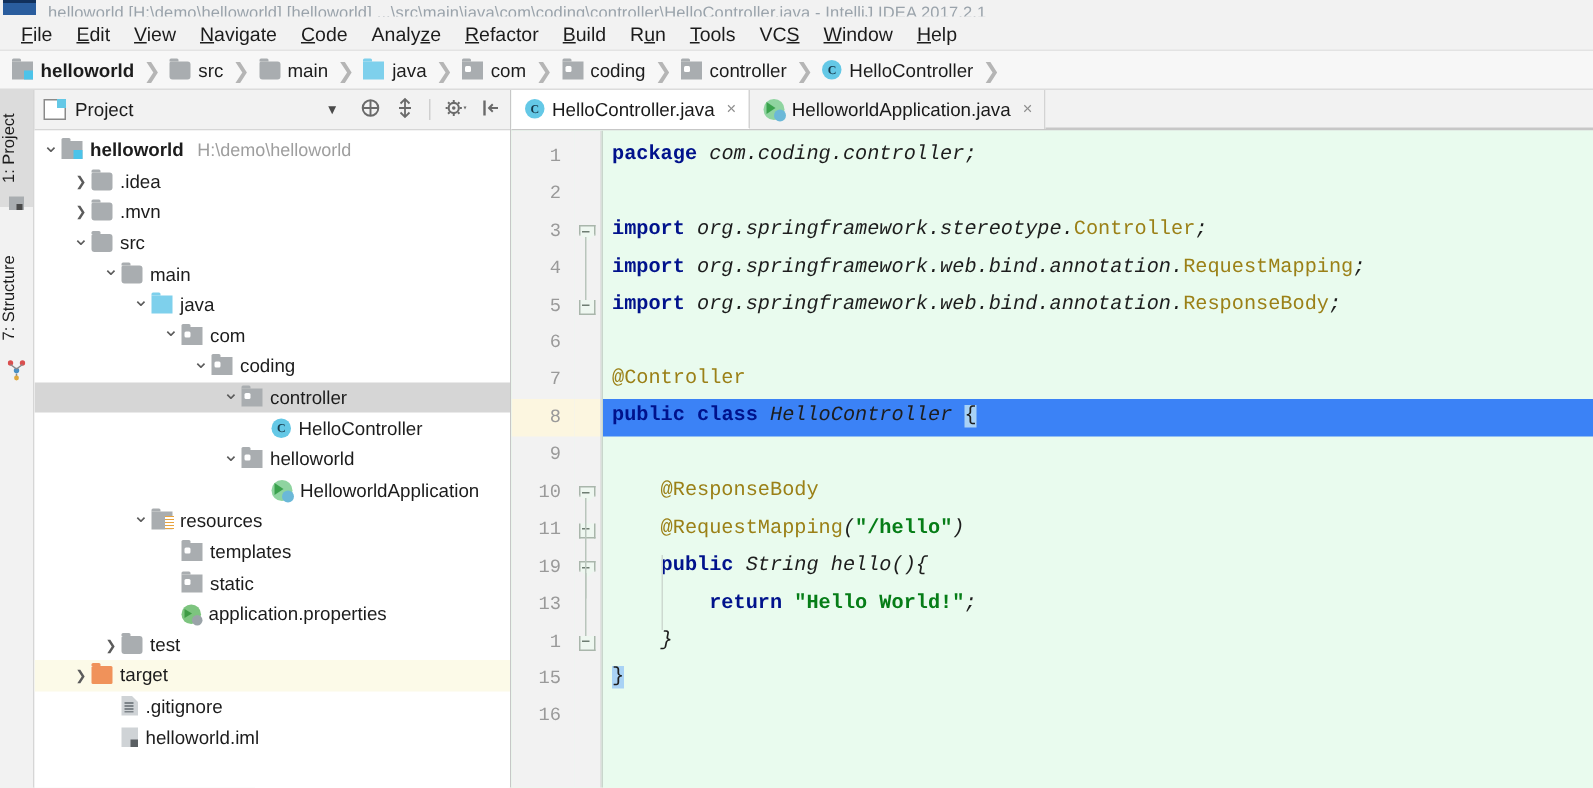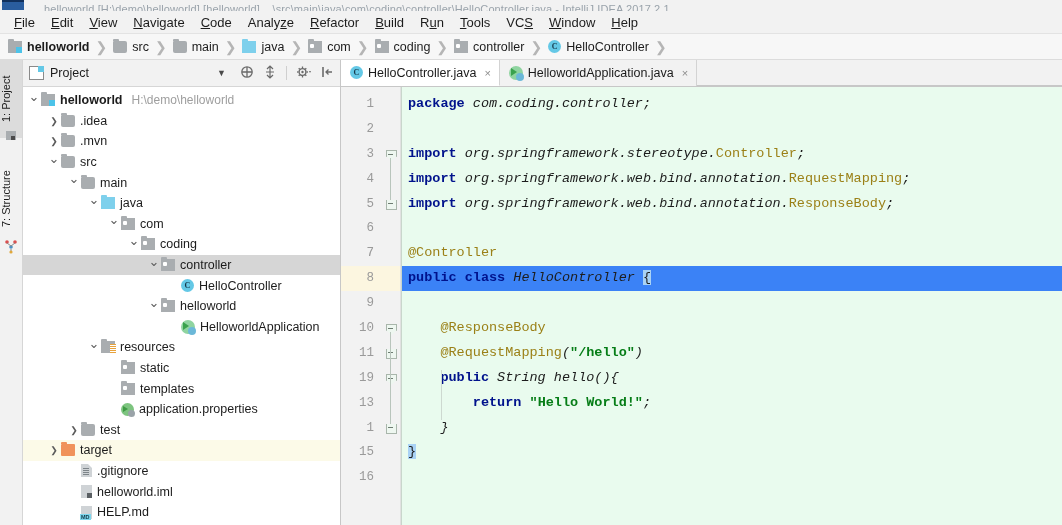--- a/index.html
+++ b/index.html
@@ -11,21 +11,21 @@
   }
   .app{position:relative;width:1062px;height:525px;background:#f2f2f2;}
 
   
   .titlebar{
     height:11px;background:#f2f2f2;display:flex;align-items:flex-end;
     overflow:hidden;position:relative;
   }
   .title-sq{width:22px;height:8px;background:#2a5d9e;margin-left:2px;margin-bottom:1px;
             border-top:2px solid #11305c;}
-  .title-text{font-size:11px;color:#9aa3ab;white-space:nowrap;margin-left:20px;
+  .title-text{font-size:11px;color:#9aa3ab;white-space:nowrap;margin-left:8px;
               position:relative;top:4px;letter-spacing:.1px;}
 
   
   .menubar{height:22px;background:#f2f2f2;display:flex;align-items:center;padding-left:6px;
            border-bottom:1px solid #e3e3e3;}
   .menu-item{font-size:13px;color:#1c1c1c;padding:2px 8px;cursor:default;white-space:nowrap;}
   .menu-item .mn{text-decoration:underline;}
 
   
   .breadcrumbs{height:25px;background:#f7f7f7;display:flex;align-items:center;
@@ -358,27 +358,27 @@
           <div class="trow">
             <span style="display: inline-block; width: 60px; flex: 0 0 auto;"></span>
             <span class="arrow" style="font-size: 13px; position: relative; top: -4px;">⌄</span>
             <span class="ci ic-res"></span>
             <span class="tlabel">resources</span>
           </div>
           <div class="trow">
             <span style="display: inline-block; width: 80px; flex: 0 0 auto;"></span>
             <span class="arrow none"></span>
             <span class="ci ic-pkg"></span>
+            <span class="tlabel">templates</span>
+          </div>
+          <div class="trow">
+            <span style="display: inline-block; width: 80px; flex: 0 0 auto;"></span>
+            <span class="arrow none"></span>
+            <span class="ci ic-pkg"></span>
             <span class="tlabel">static</span>
-          </div>
-          <div class="trow">
-            <span style="display: inline-block; width: 80px; flex: 0 0 auto;"></span>
-            <span class="arrow none"></span>
-            <span class="ci ic-pkg"></span>
-            <span class="tlabel">templates</span>
           </div>
           <div class="trow">
             <span style="display: inline-block; width: 80px; flex: 0 0 auto;"></span>
             <span class="arrow none"></span>
             <span class="ic-props" style="margin-right: 5px;"></span>
             <span class="tlabel">application.properties</span>
           </div>
           <div class="trow">
             <span style="display: inline-block; width: 40px; flex: 0 0 auto;"></span>
             <span class="arrow">❯</span>
@@ -397,28 +397,20 @@
             <span class="ic-file" style="margin-right: 5px;">
               <span class="lines"></span>
             </span>
             <span class="tlabel">.gitignore</span>
           </div>
           <div class="trow">
             <span style="display: inline-block; width: 40px; flex: 0 0 auto;"></span>
             <span class="arrow none"></span>
             <span class="ic-iml" style="margin-right: 5px;"></span>
             <span class="tlabel">helloworld.iml</span>
-          </div>
-          <div class="trow">
-            <span style="display: inline-block; width: 40px; flex: 0 0 auto;"></span>
-            <span class="arrow none"></span>
-            <span class="ic-md" style="margin-right: 5px;">
-              <span class="tag">MD</span>
-            </span>
-            <span class="tlabel">HELP.md</span>
           </div>
         </div>
     </div>
 
     <div class="editor">
       <div class="tabbar" id="tabbar">
           <div class="etab active">
             <span class="ic-class" style="margin-right: 5px;">C</span>
             <span>HelloController.java</span>
             <span class="x">×</span>

